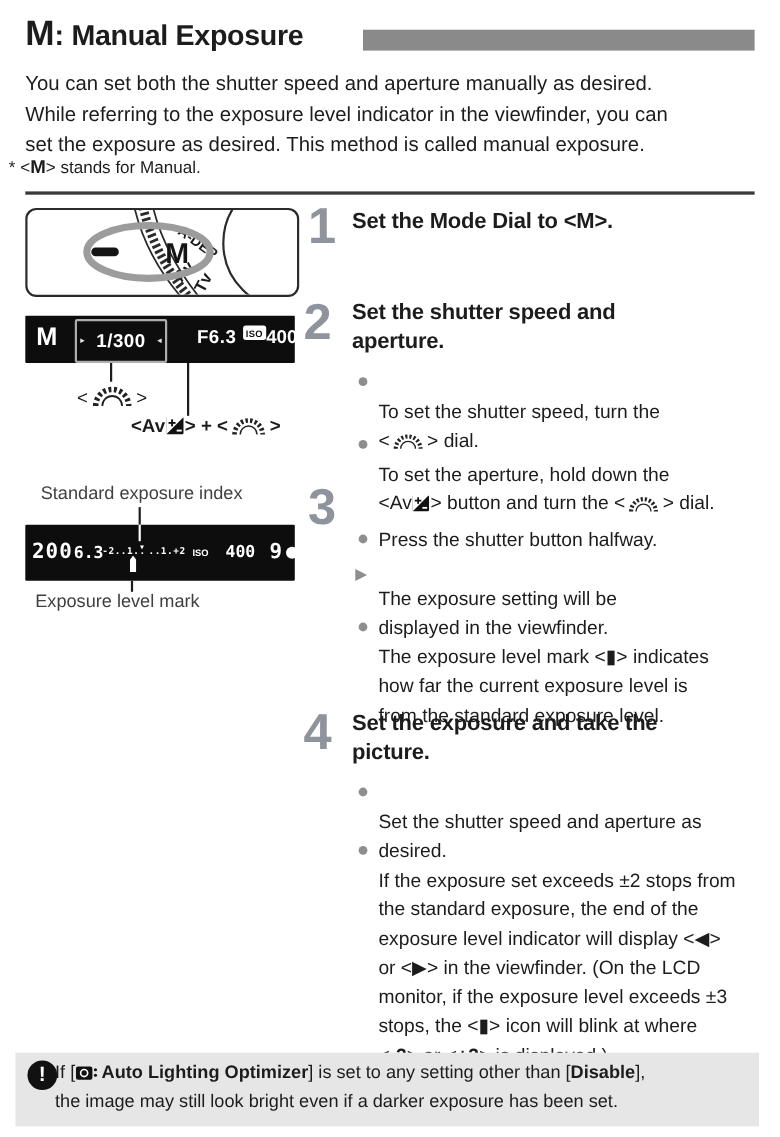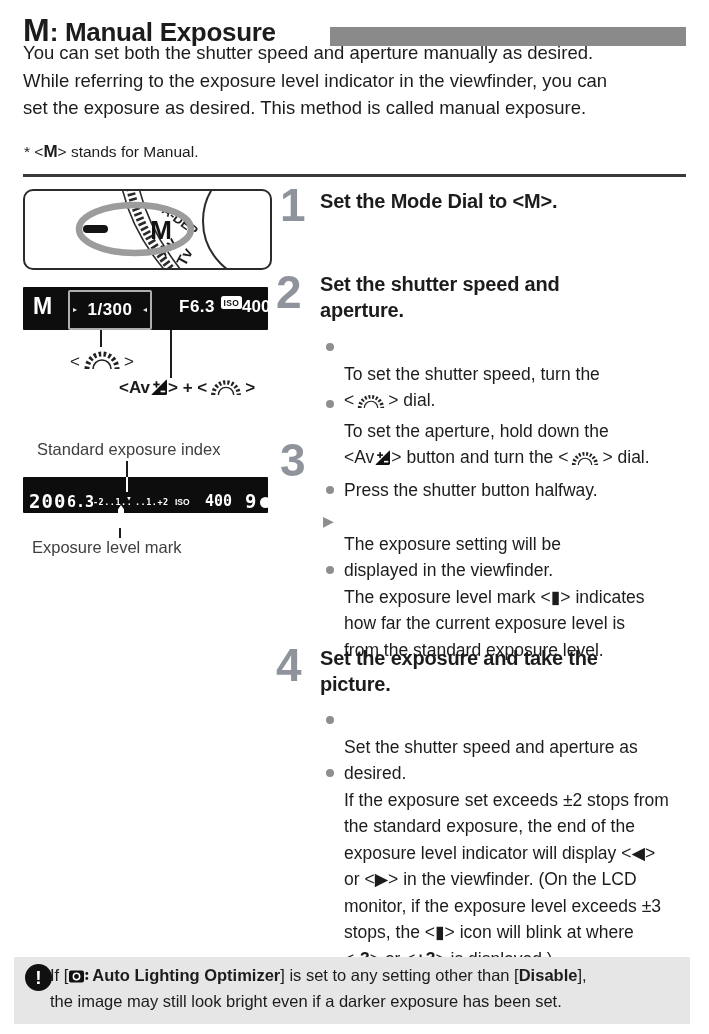--- a/index.html
+++ b/index.html
@@ -9,43 +9,43 @@
   }
   .abs { position:absolute; }
   .pre { white-space:pre-line; }
 
   
   .title { left:23px; top:12px; }
   .title .m { font-size:32px; font-weight:bold; }
   .title .rest { font-size:26px; font-weight:bold; letter-spacing:-0.3px; }
   .titlebar { left:330px; top:27px; width:356px; height:19px; background:#8a8a8a; }
 
-  .intro { left:23px; top:39px; width:672px; font-size:18.5px; line-height:27.5px; }
-  .footnote { left:24px; top:142px; font-size:15.5px; }
+  .intro { left:23px; top:62px; width:672px; font-size:18.5px; line-height:27.5px; }
+  .footnote { left:8px; top:142px; font-size:15.5px; }
   .footnote .fm { font-weight:bold; font-size:17px; }
   .divider { left:23px; top:174px; width:663px; height:2.5px; background:#3a3a3a; }
 
   
   .fig-dial { left:23px; top:189px; width:245px; height:77px; border:2px solid #2b2b2b; border-radius:10px; overflow:hidden; background:#fff; }
   .fig-lcd  { left:23px; top:287px; width:245px; height:43px; background:#0d0d0d; border-radius:1px; }
   .lcd-mode { left:10px; top:6px; font-size:23px; font-weight:bold; color:#fff; }
   .lcd-box  { left:45px; top:3px; width:80px; height:36px; border:2px solid #aeaeae; border-radius:2px; display:flex; align-items:center; justify-content:center; }
   .lcd-shutter { color:#fff; font-size:17px; font-weight:bold; letter-spacing:0.5px; }
   .lcd-arrow { position:absolute; color:#e8e8e8; font-size:8px; top:13px; }
   .lcd-arrow.l { left:3px; } .lcd-arrow.r { right:3px; }
   .lcd-aperture { left:156px; top:10px; font-size:17px; font-weight:bold; color:#fff; letter-spacing:0.5px; }
   .iso-badge { left:198px; top:9px; background:#fff; color:#111; font-size:8.5px; font-weight:bold; padding:1.5px 2.5px; border-radius:2.5px; letter-spacing:0.3px; }
   .lcd-iso { left:219px; top:10px; font-size:17px; font-weight:bold; color:#fff; }
 
   .cline { background:#1c1c1c; width:1.6px; }
   .dial-label { font-size:17px; color:#1c1c1c; white-space:nowrap; }
 
   .fig-label { font-size:16.5px; color:#404040; white-space:nowrap; }
 
-  .fig-vf { left:23px; top:477px; width:245px; height:36px; background:#0d0d0d; border-radius:1px; }
+  .fig-vf { left:23px; top:477px; width:245px; height:51px; background:#0d0d0d; border-radius:1px; }
   .seg { position:absolute; color:#fff; font-family:"DejaVu Sans Mono", monospace; font-weight:bold; }
   .vf-shutter { left:6px;  top:13px; font-size:19px; letter-spacing:1px; }
   .vf-aperture { left:44px; top:16px; font-size:15px; }
   .vf-scale-l { left:70px; top:20px; width:32px; font-size:8.5px; text-align:right; letter-spacing:0.5px; }
   .vf-marker { left:100px; top:16px; width:12px; font-size:9px; text-align:center; }
   .vf-scale-r { left:112px; top:20px; font-size:8.5px; letter-spacing:0.5px; }
   .vf-isolabel { left:152px; top:20px; font-size:8.5px; font-family:"Liberation Sans",sans-serif; }
   .vf-iso { left:182px; top:15px; font-size:15px; }
   .vf-burst { left:222px; top:13px; font-size:19px; }
   .vf-dot { left:237px; top:20px; width:11px; height:11px; background:#fff; border-radius:50%; }

